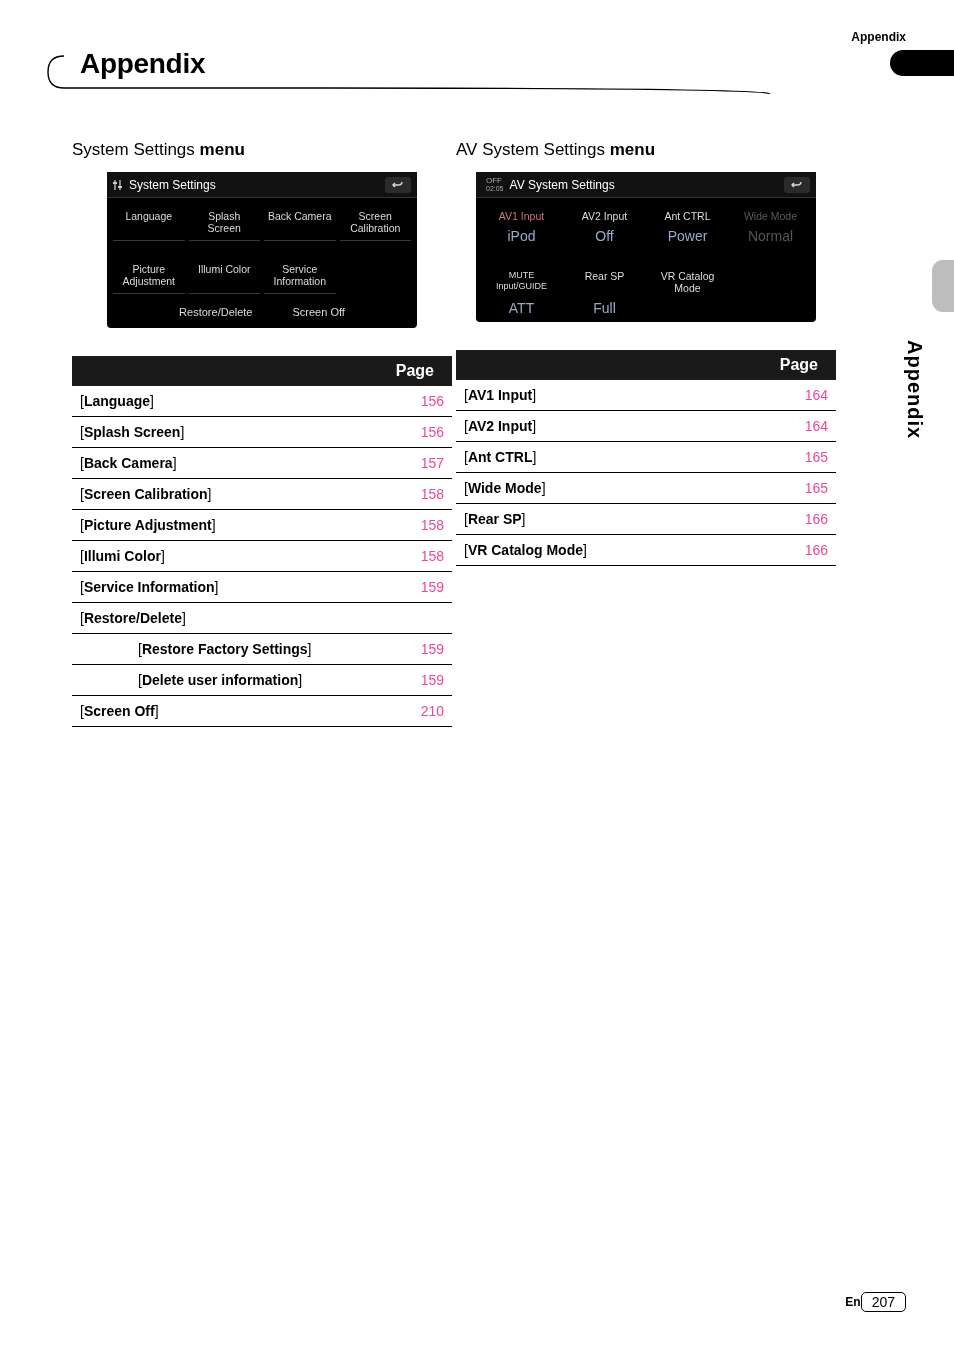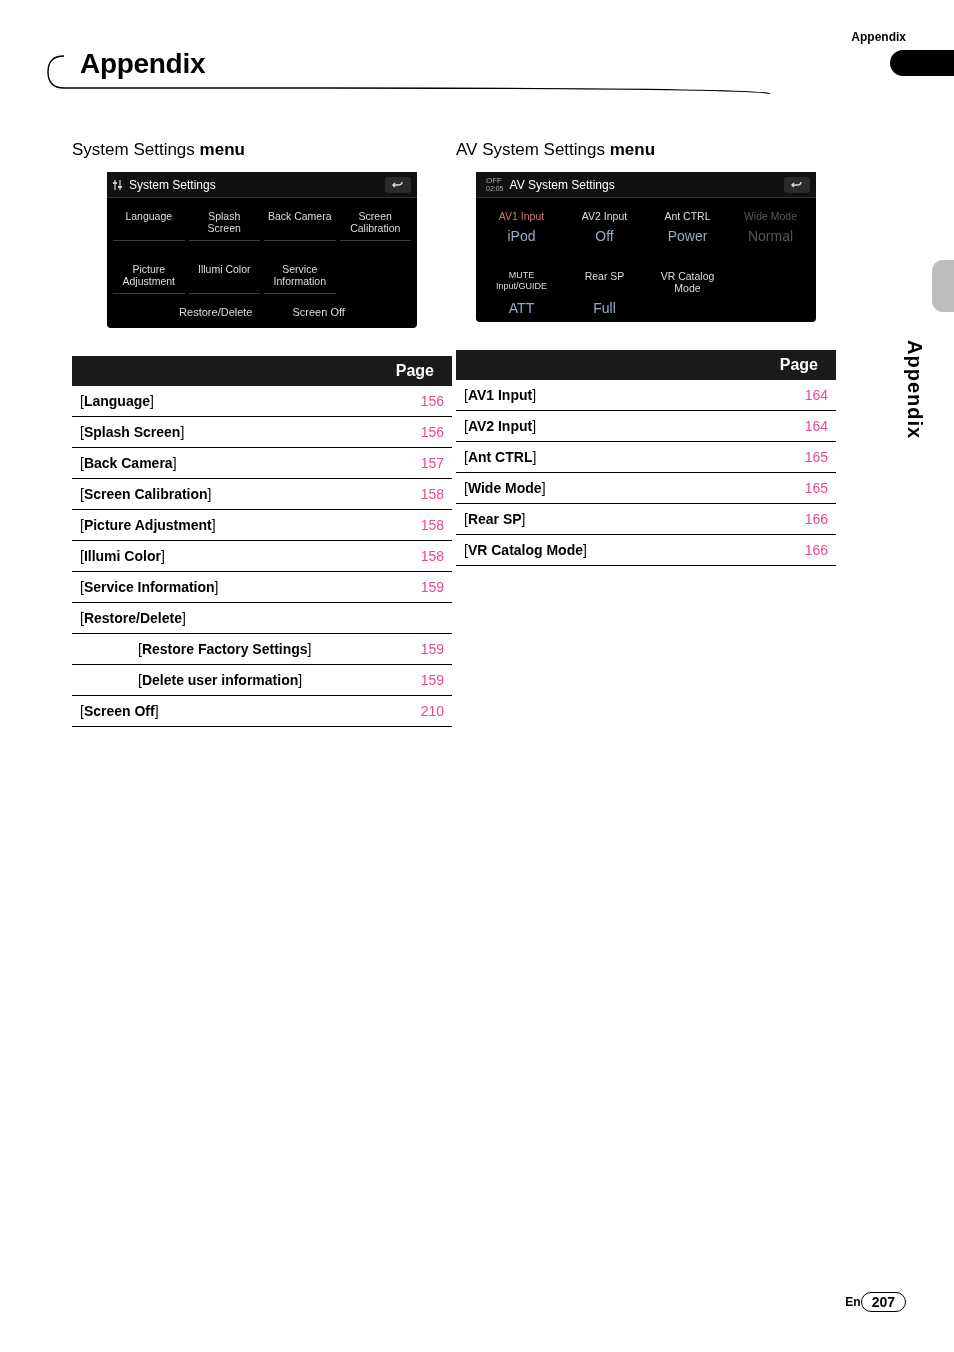--- a/index.html
+++ b/index.html
@@ -137,24 +137,24 @@
   .footer {
     position: absolute;
     bottom: 40px;
     right: 48px;
     display: flex;
     align-items: center;
   }
   .footer .lang { font-size: 12px; font-weight: bold; }
   .page-badge {
     border: 1.4px solid #000;
-    border-radius: 10px;
+    border-radius: 5px;
     padding: 1px 10px;
     font-size: 14px;
-    font-weight: bold;
+    font-weight: normal;
   }
 </style>
 </head>
 <body>
 
 <div class="head-top">Appendix</div>
 <div class="side-black-tab"></div>
 
 <div class="title-wrap">
   <svg width="730" height="46">

